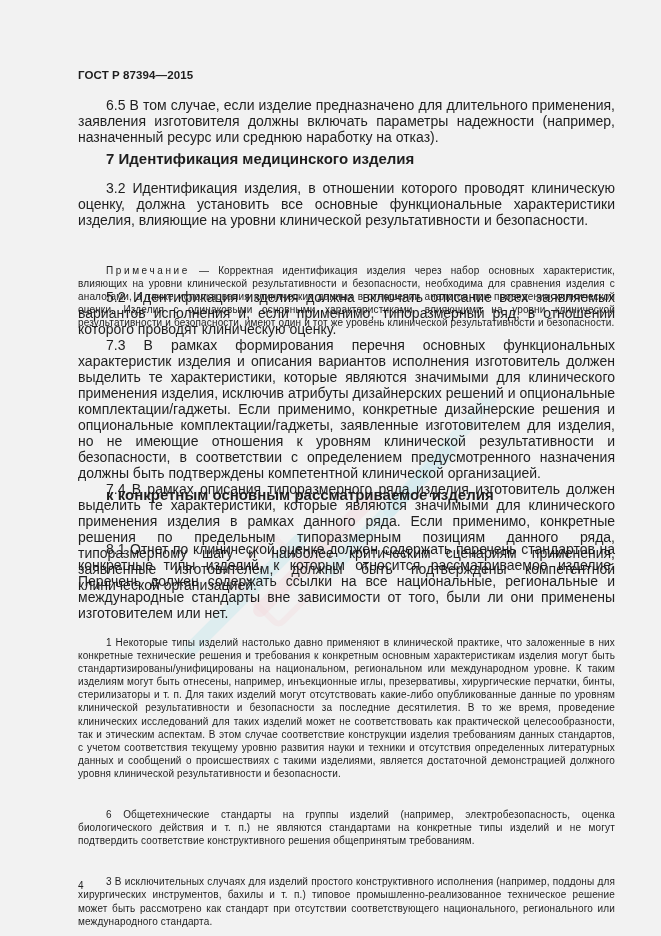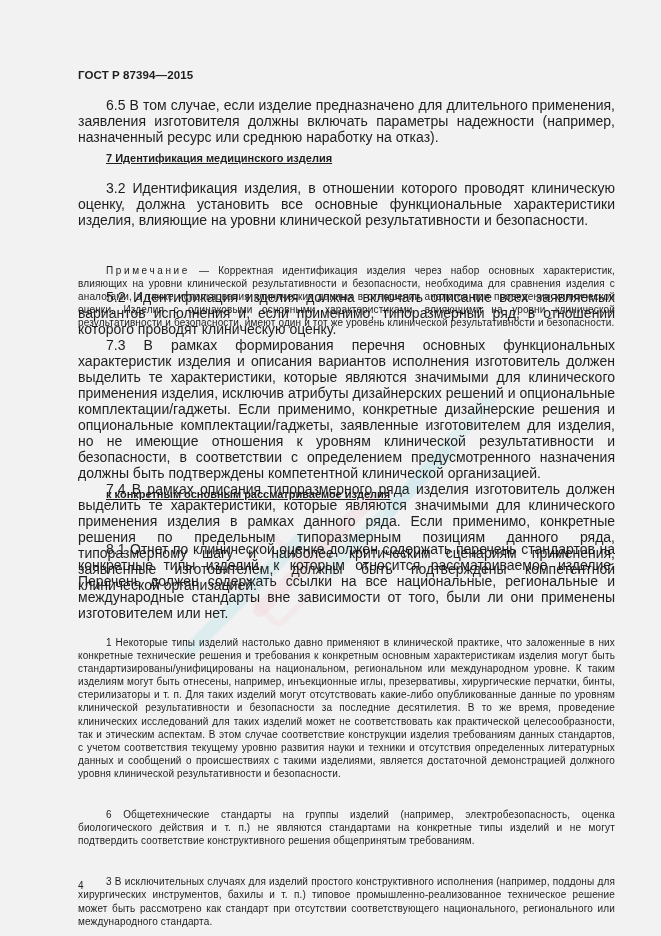--- a/index.html
+++ b/index.html
@@ -50,24 +50,23 @@
     .indent { text-indent: 28px; }
     .note-text {
       font-size: 10px;
       line-height: 13.1px;
       letter-spacing: 0.15px;
       margin-top: 28px;
     }
     .spaced { letter-spacing: 2.6px; }
     .heading {
       font-weight: bold;
-      font-size: 11px;
+      font-size: 15px;
       line-height: 17.5px;
       padding-left: 28px;
-      text-decoration: underline;
     }
     .block { position: absolute; left: 0; width: 537px; }
     .page-number {
       position: absolute;
       top: 880px;
       left: 0;
       font-size: 10px;
     }
   </style>
 </head>

